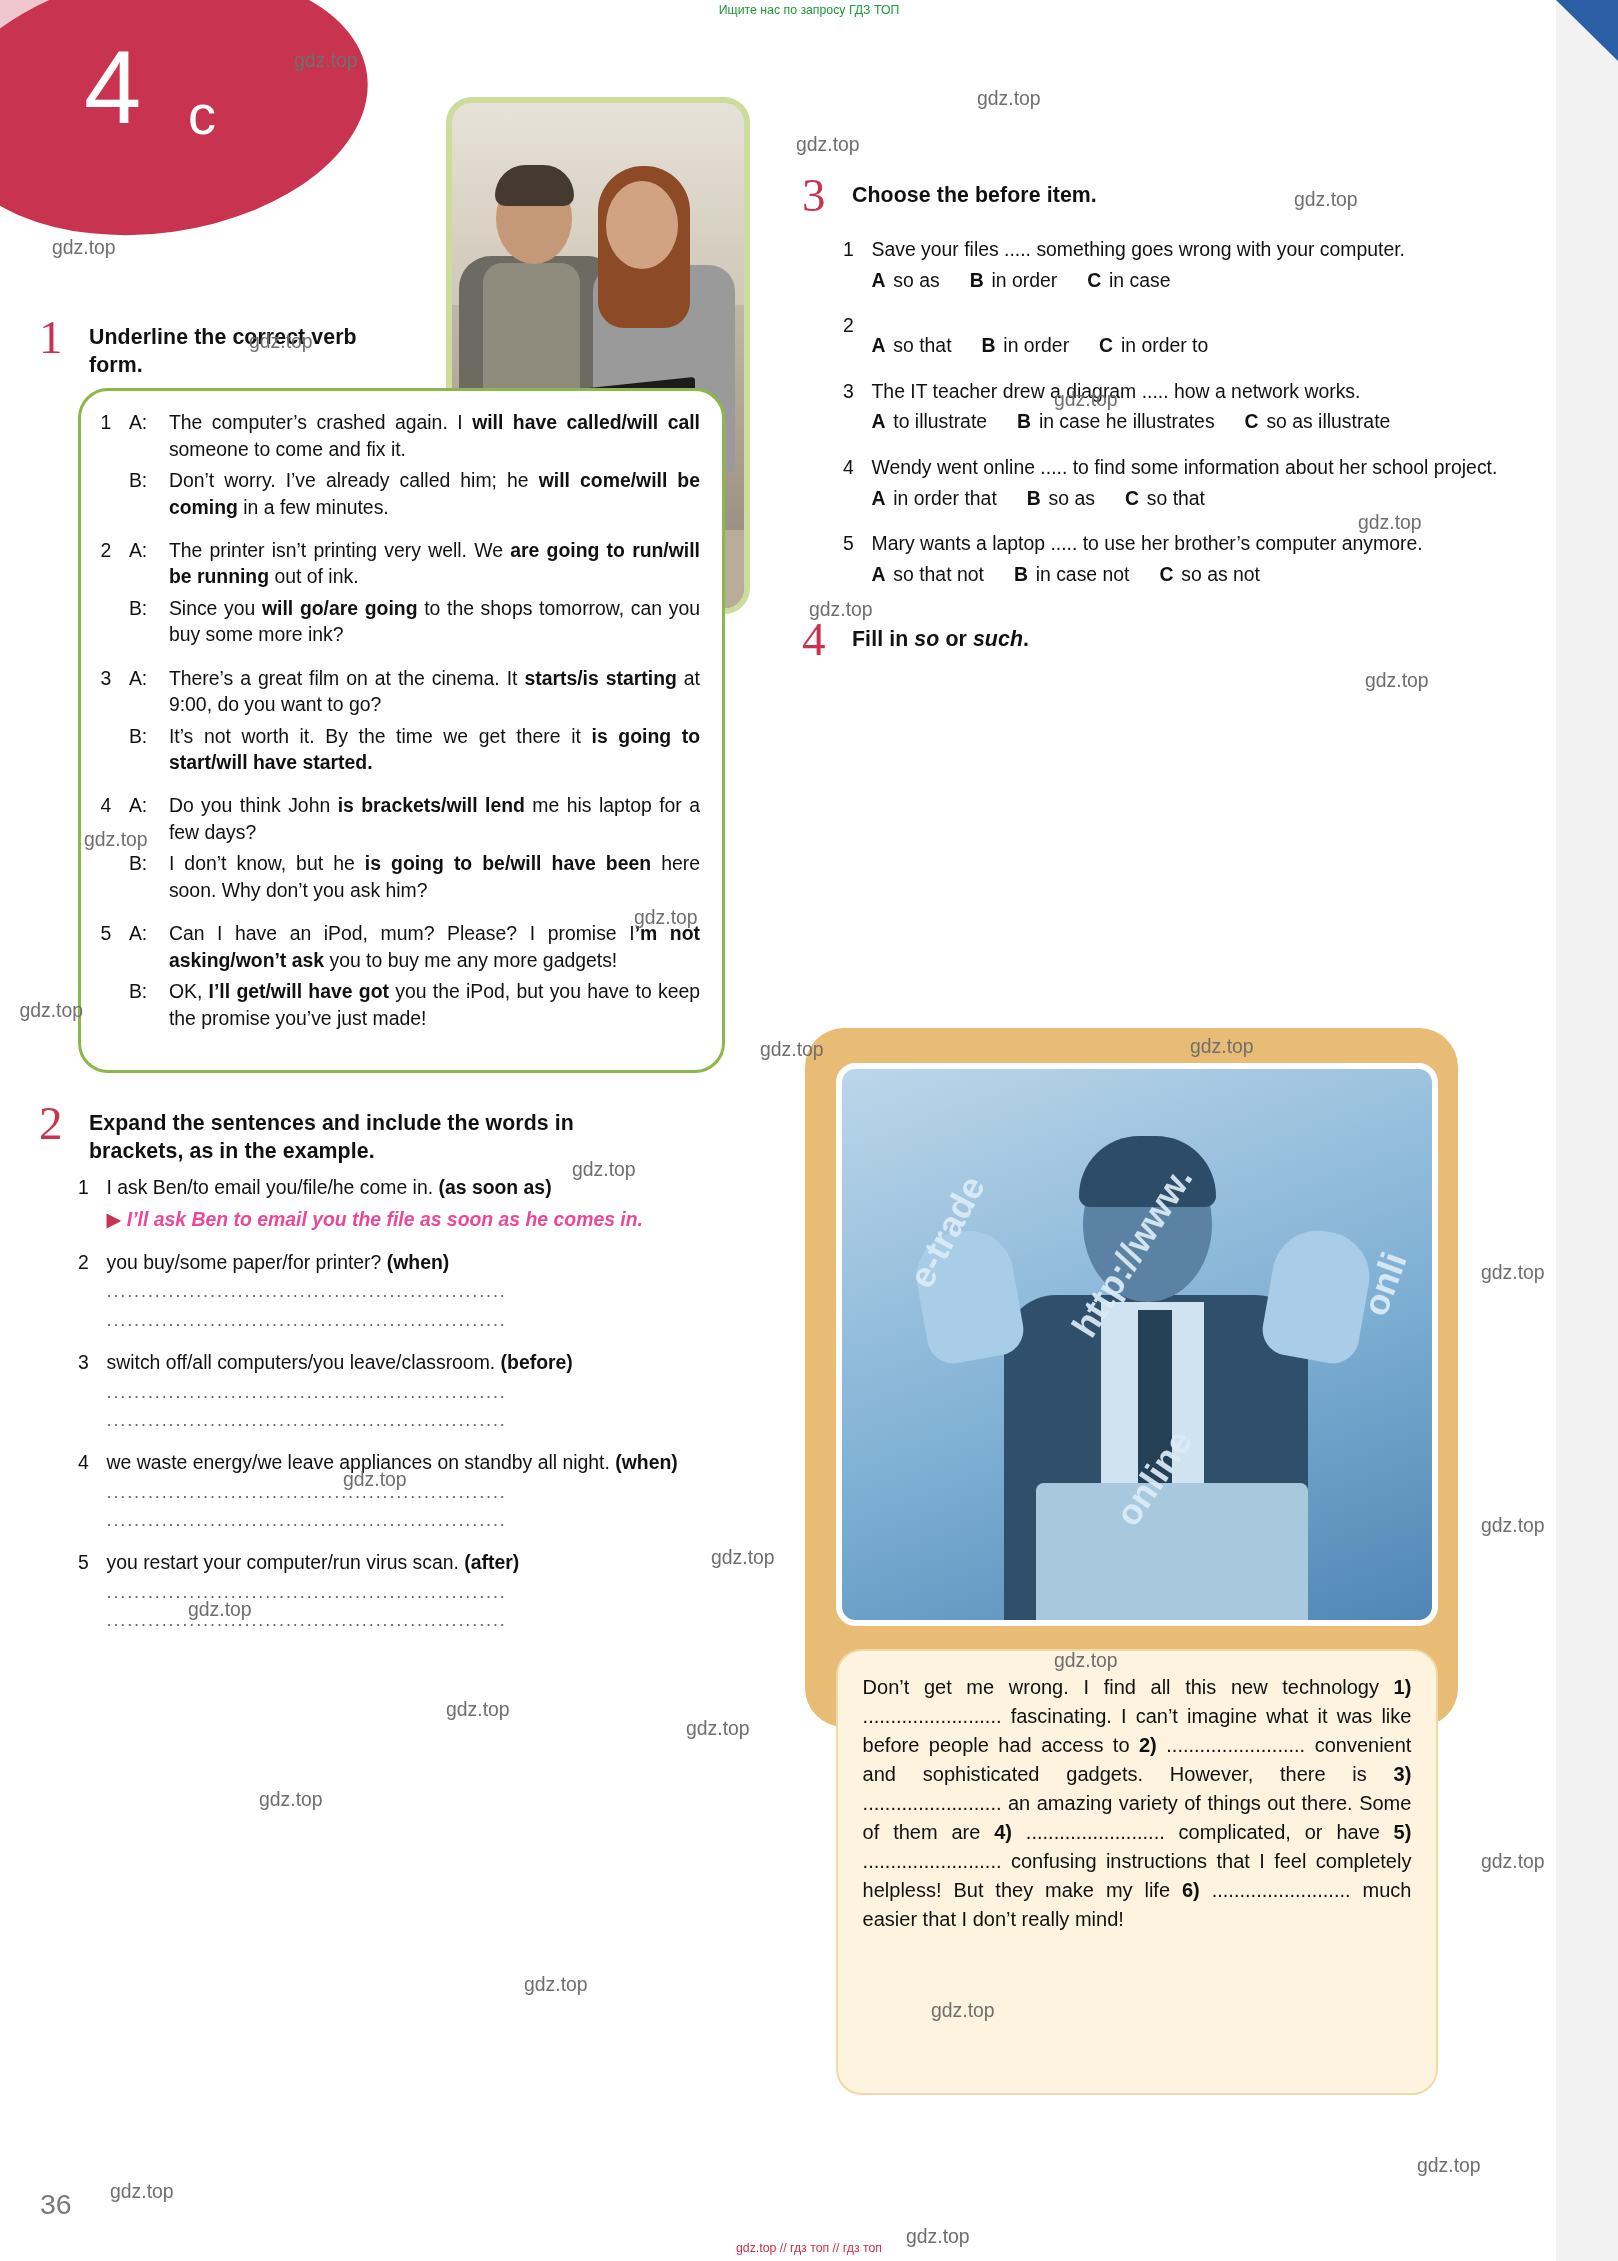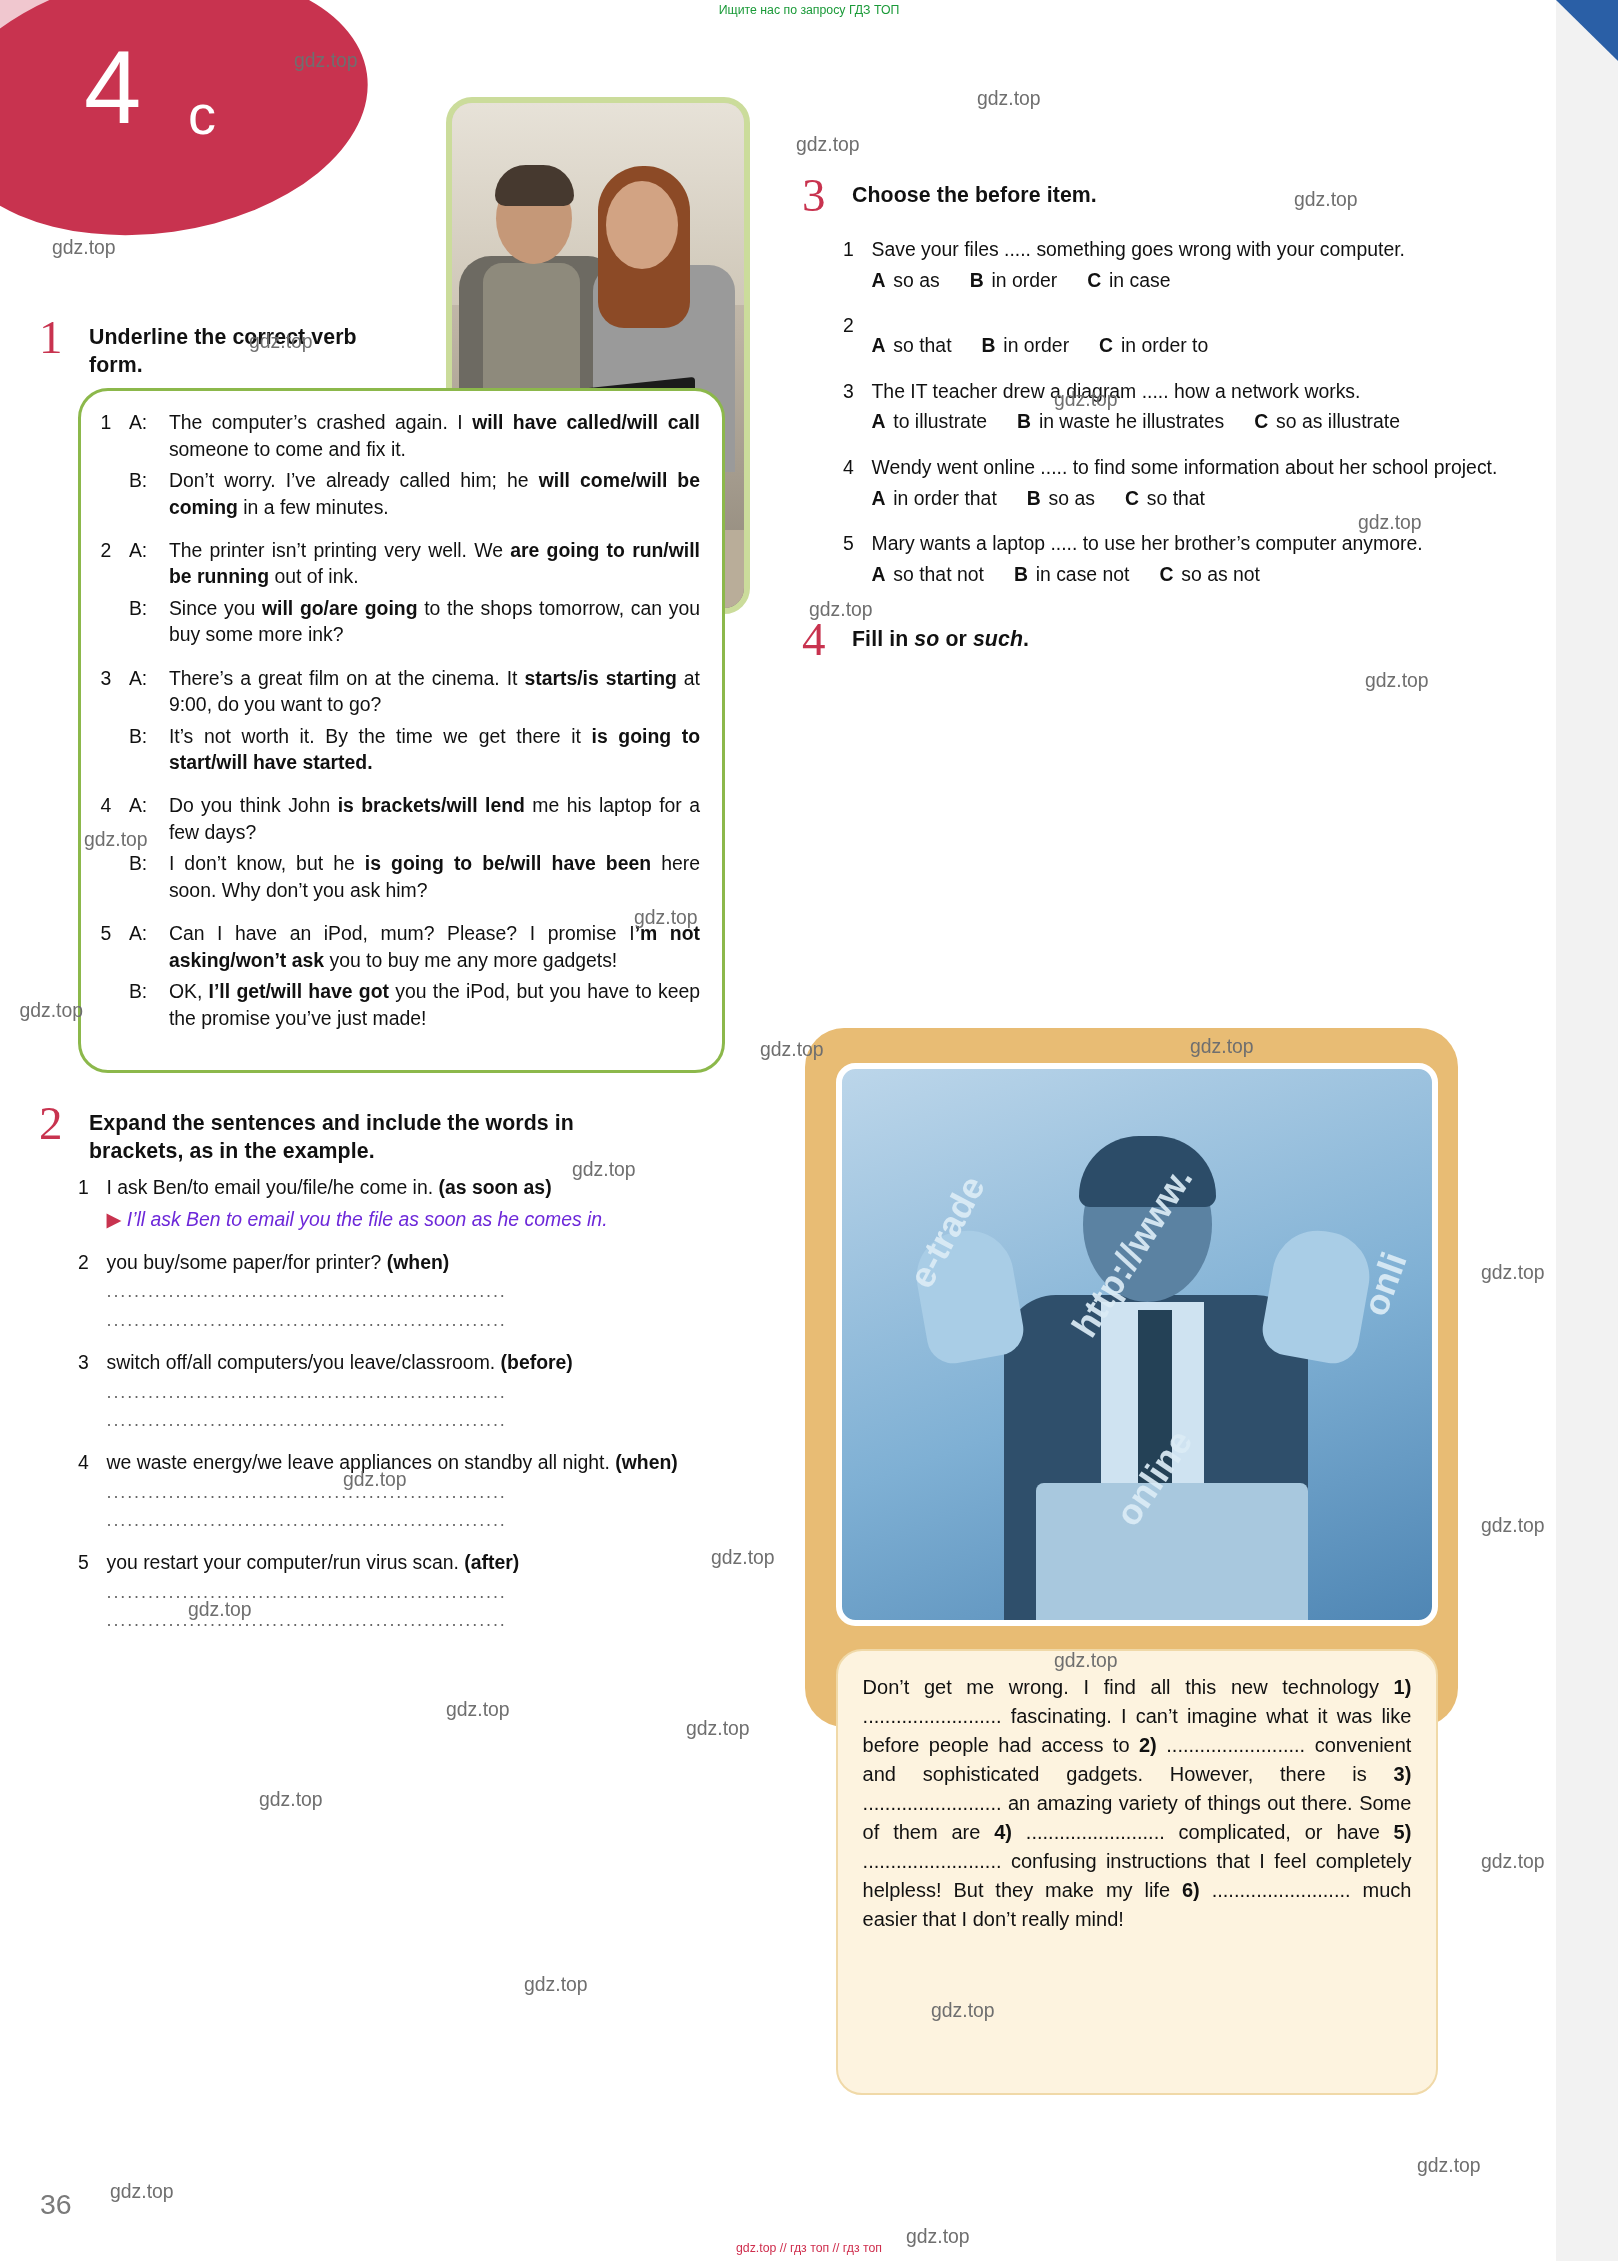--- a/index.html
+++ b/index.html
@@ -100,21 +100,21 @@
   }
 
   ol.items { list-style:none; margin:0; padding:0; }
   li.item { display:flex; margin-bottom:17px; font-size:19.4px; line-height:1.36; color:#111; }
   li.item .n { width:28.5px; flex:0 0 28.5px; color:#111; }
   li.item .body { flex:1; }
   .spk { display:flex; }
   .spk .who { width:40px; flex:0 0 40px; }
   .spk .txt { flex:1; text-align:justify; }
   b { font-weight:bold; }
-  .answer { color:#6d28d9; font-style:italic; font-weight:normal; }
+  .answer { color:#ec4899; font-style:italic; font-weight:bold; }
   .arrow { color:#c8334f; }
   .dotrow { color:#666; letter-spacing:1.9px; font-size:18px; }
 
   
   .col-right { position:absolute; left:802px; top:181px; width:737px; z-index:10; }
   .choices { display:flex; margin-top:3.9px; font-size:19.4px; }
   .choices .opt { margin-right:30px; white-space:nowrap; }
   .choices .lab { font-weight:bold; margin-right:7.8px; }
 
   
@@ -365,21 +365,21 @@
             <div class="opt"><span class="lab">C</span><span>in order to</span></div>
           </div>
         </div>
       </li>
       <li class="item" style="margin-bottom: 19.4px;">
         <div class="n">3</div>
         <div class="body">
           <div class="txt">The IT teacher drew a diagram ..... how a network works.</div>
           <div class="choices" style="flex-wrap: wrap;">
             <div class="opt"><span class="lab">A</span><span>to illustrate</span></div>
-            <div class="opt"><span class="lab">B</span><span>in waste he illustrates</span></div>
+            <div class="opt"><span class="lab">B</span><span>in case he illustrates</span></div>
             <div class="opt"><span class="lab">C</span><span>so as illustrate</span></div>
           </div>
         </div>
       </li>
       <li class="item" style="margin-bottom: 19.4px;">
         <div class="n">4</div>
         <div class="body">
           <div class="txt">Wendy went online ..... to find some information about her school project.</div>
           <div class="choices" style="flex-wrap: wrap;">
             <div class="opt"><span class="lab">A</span><span>in order that</span></div>

